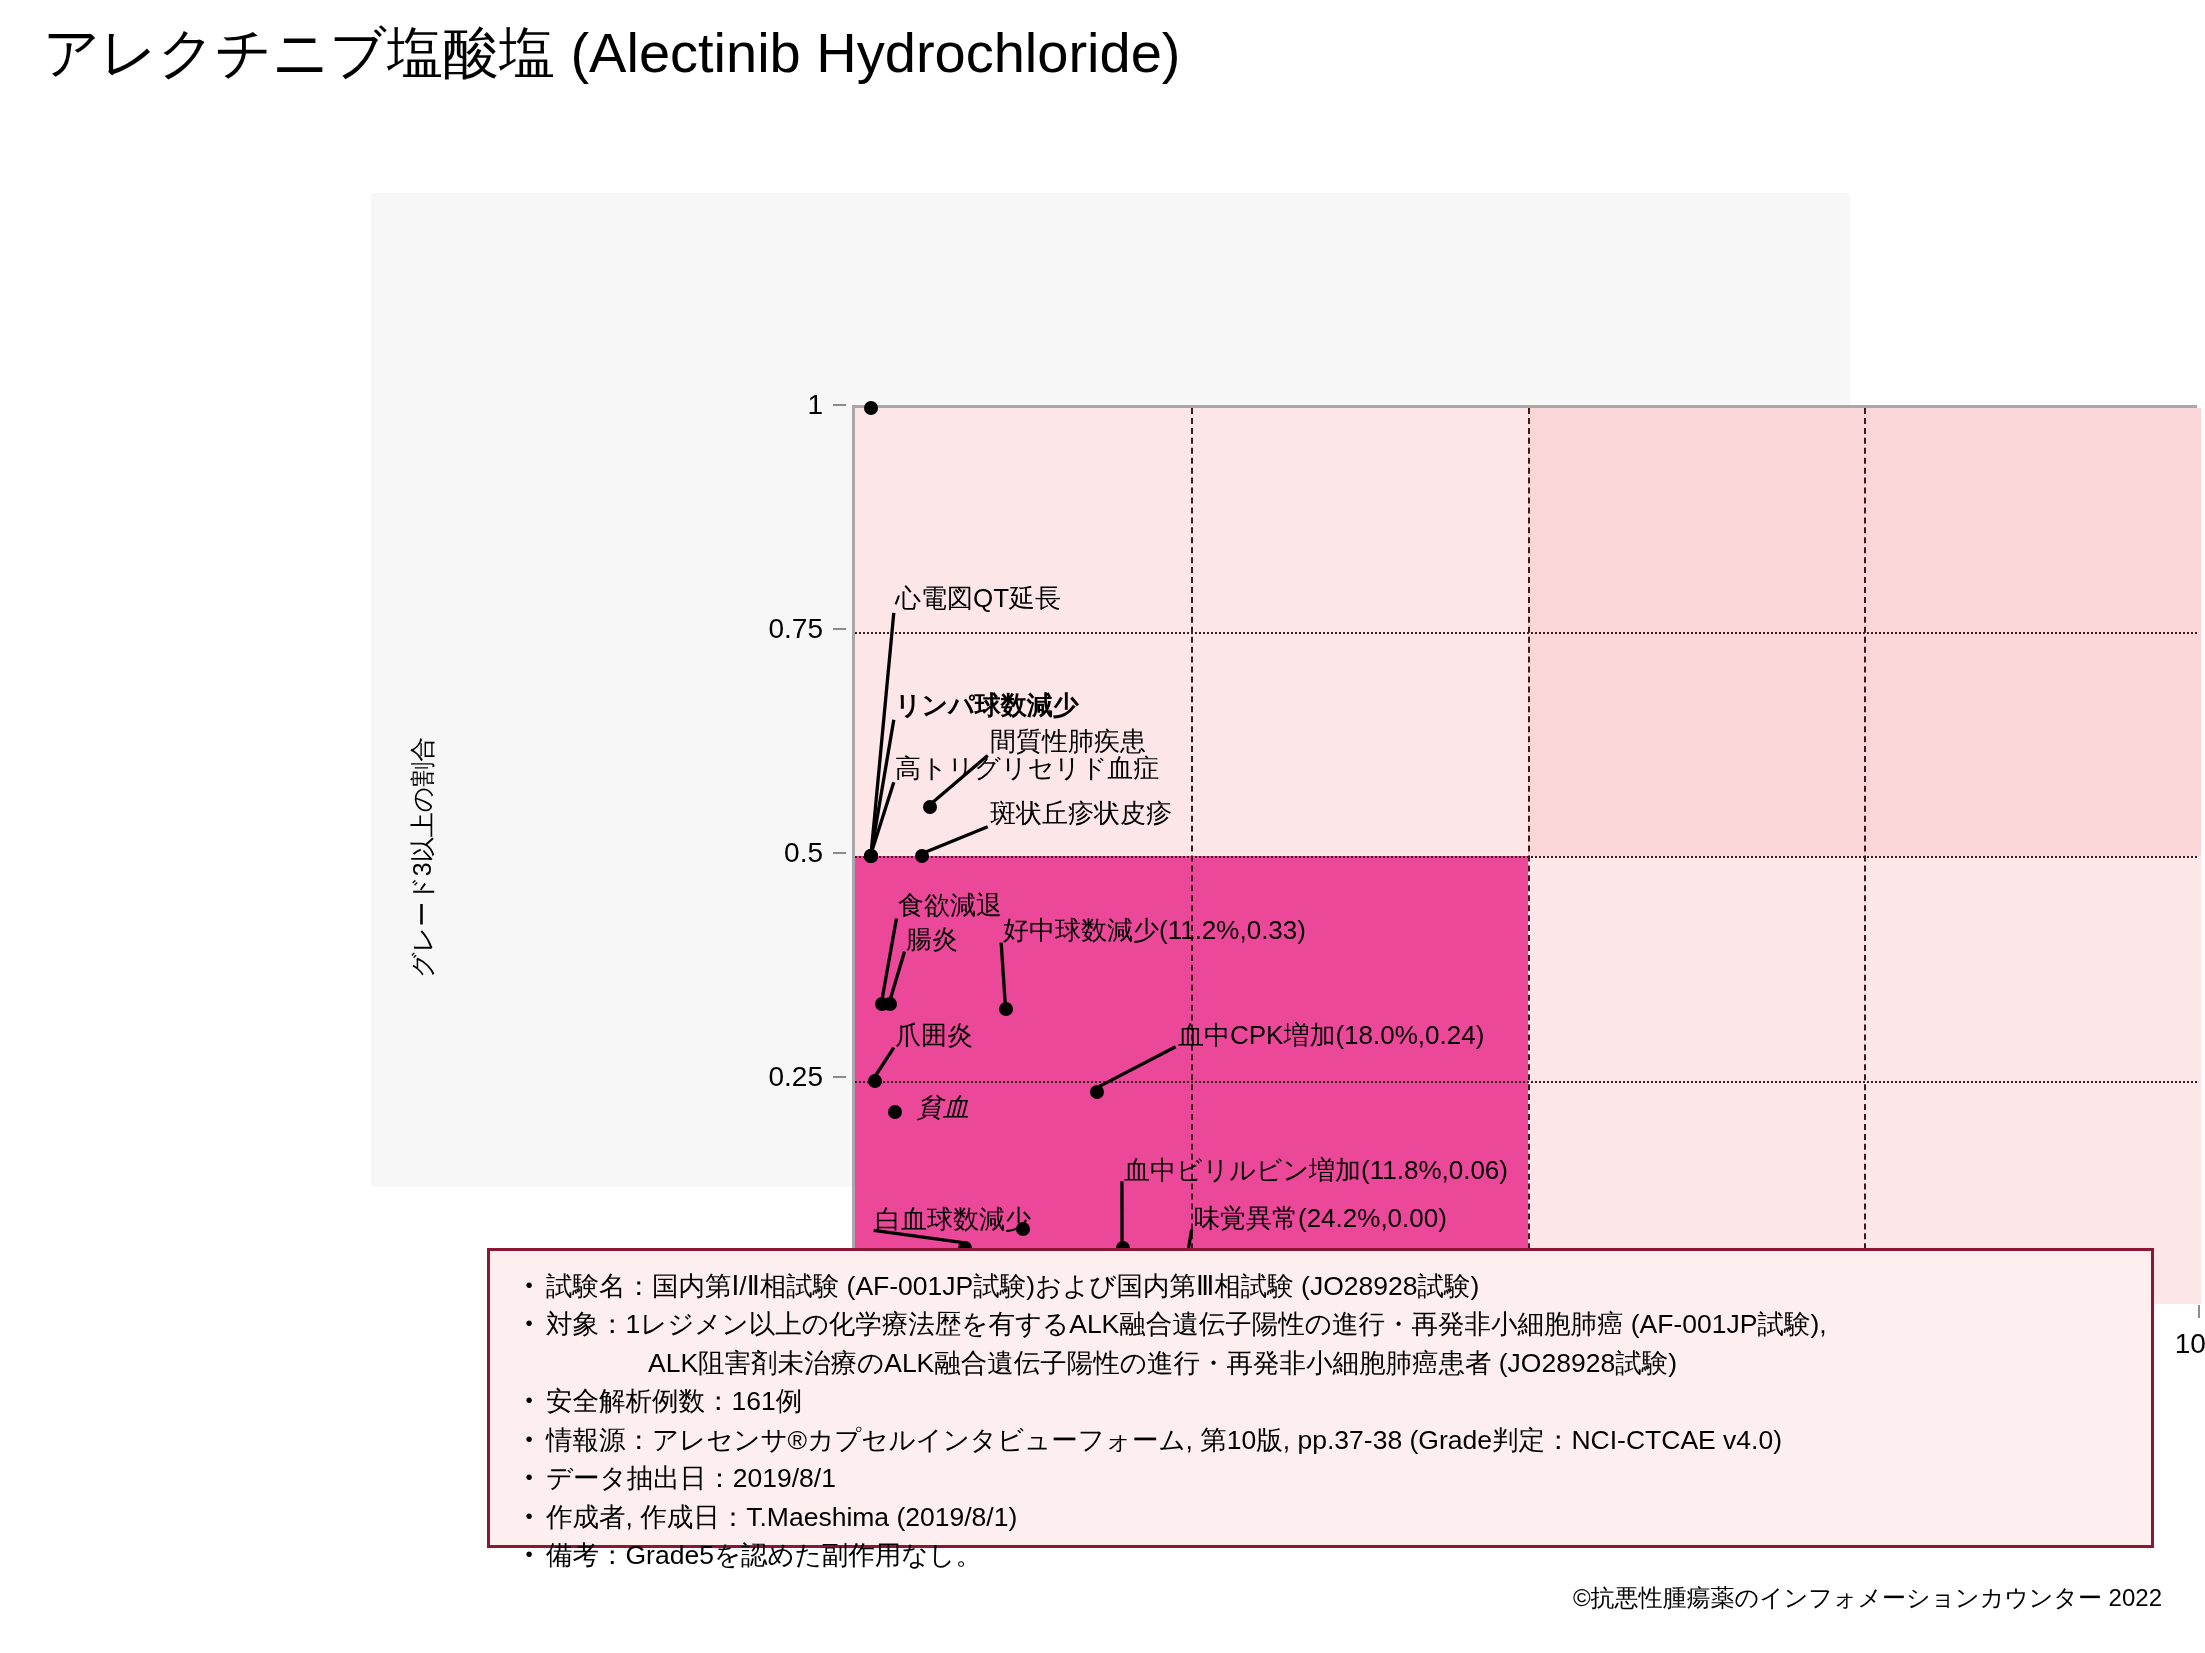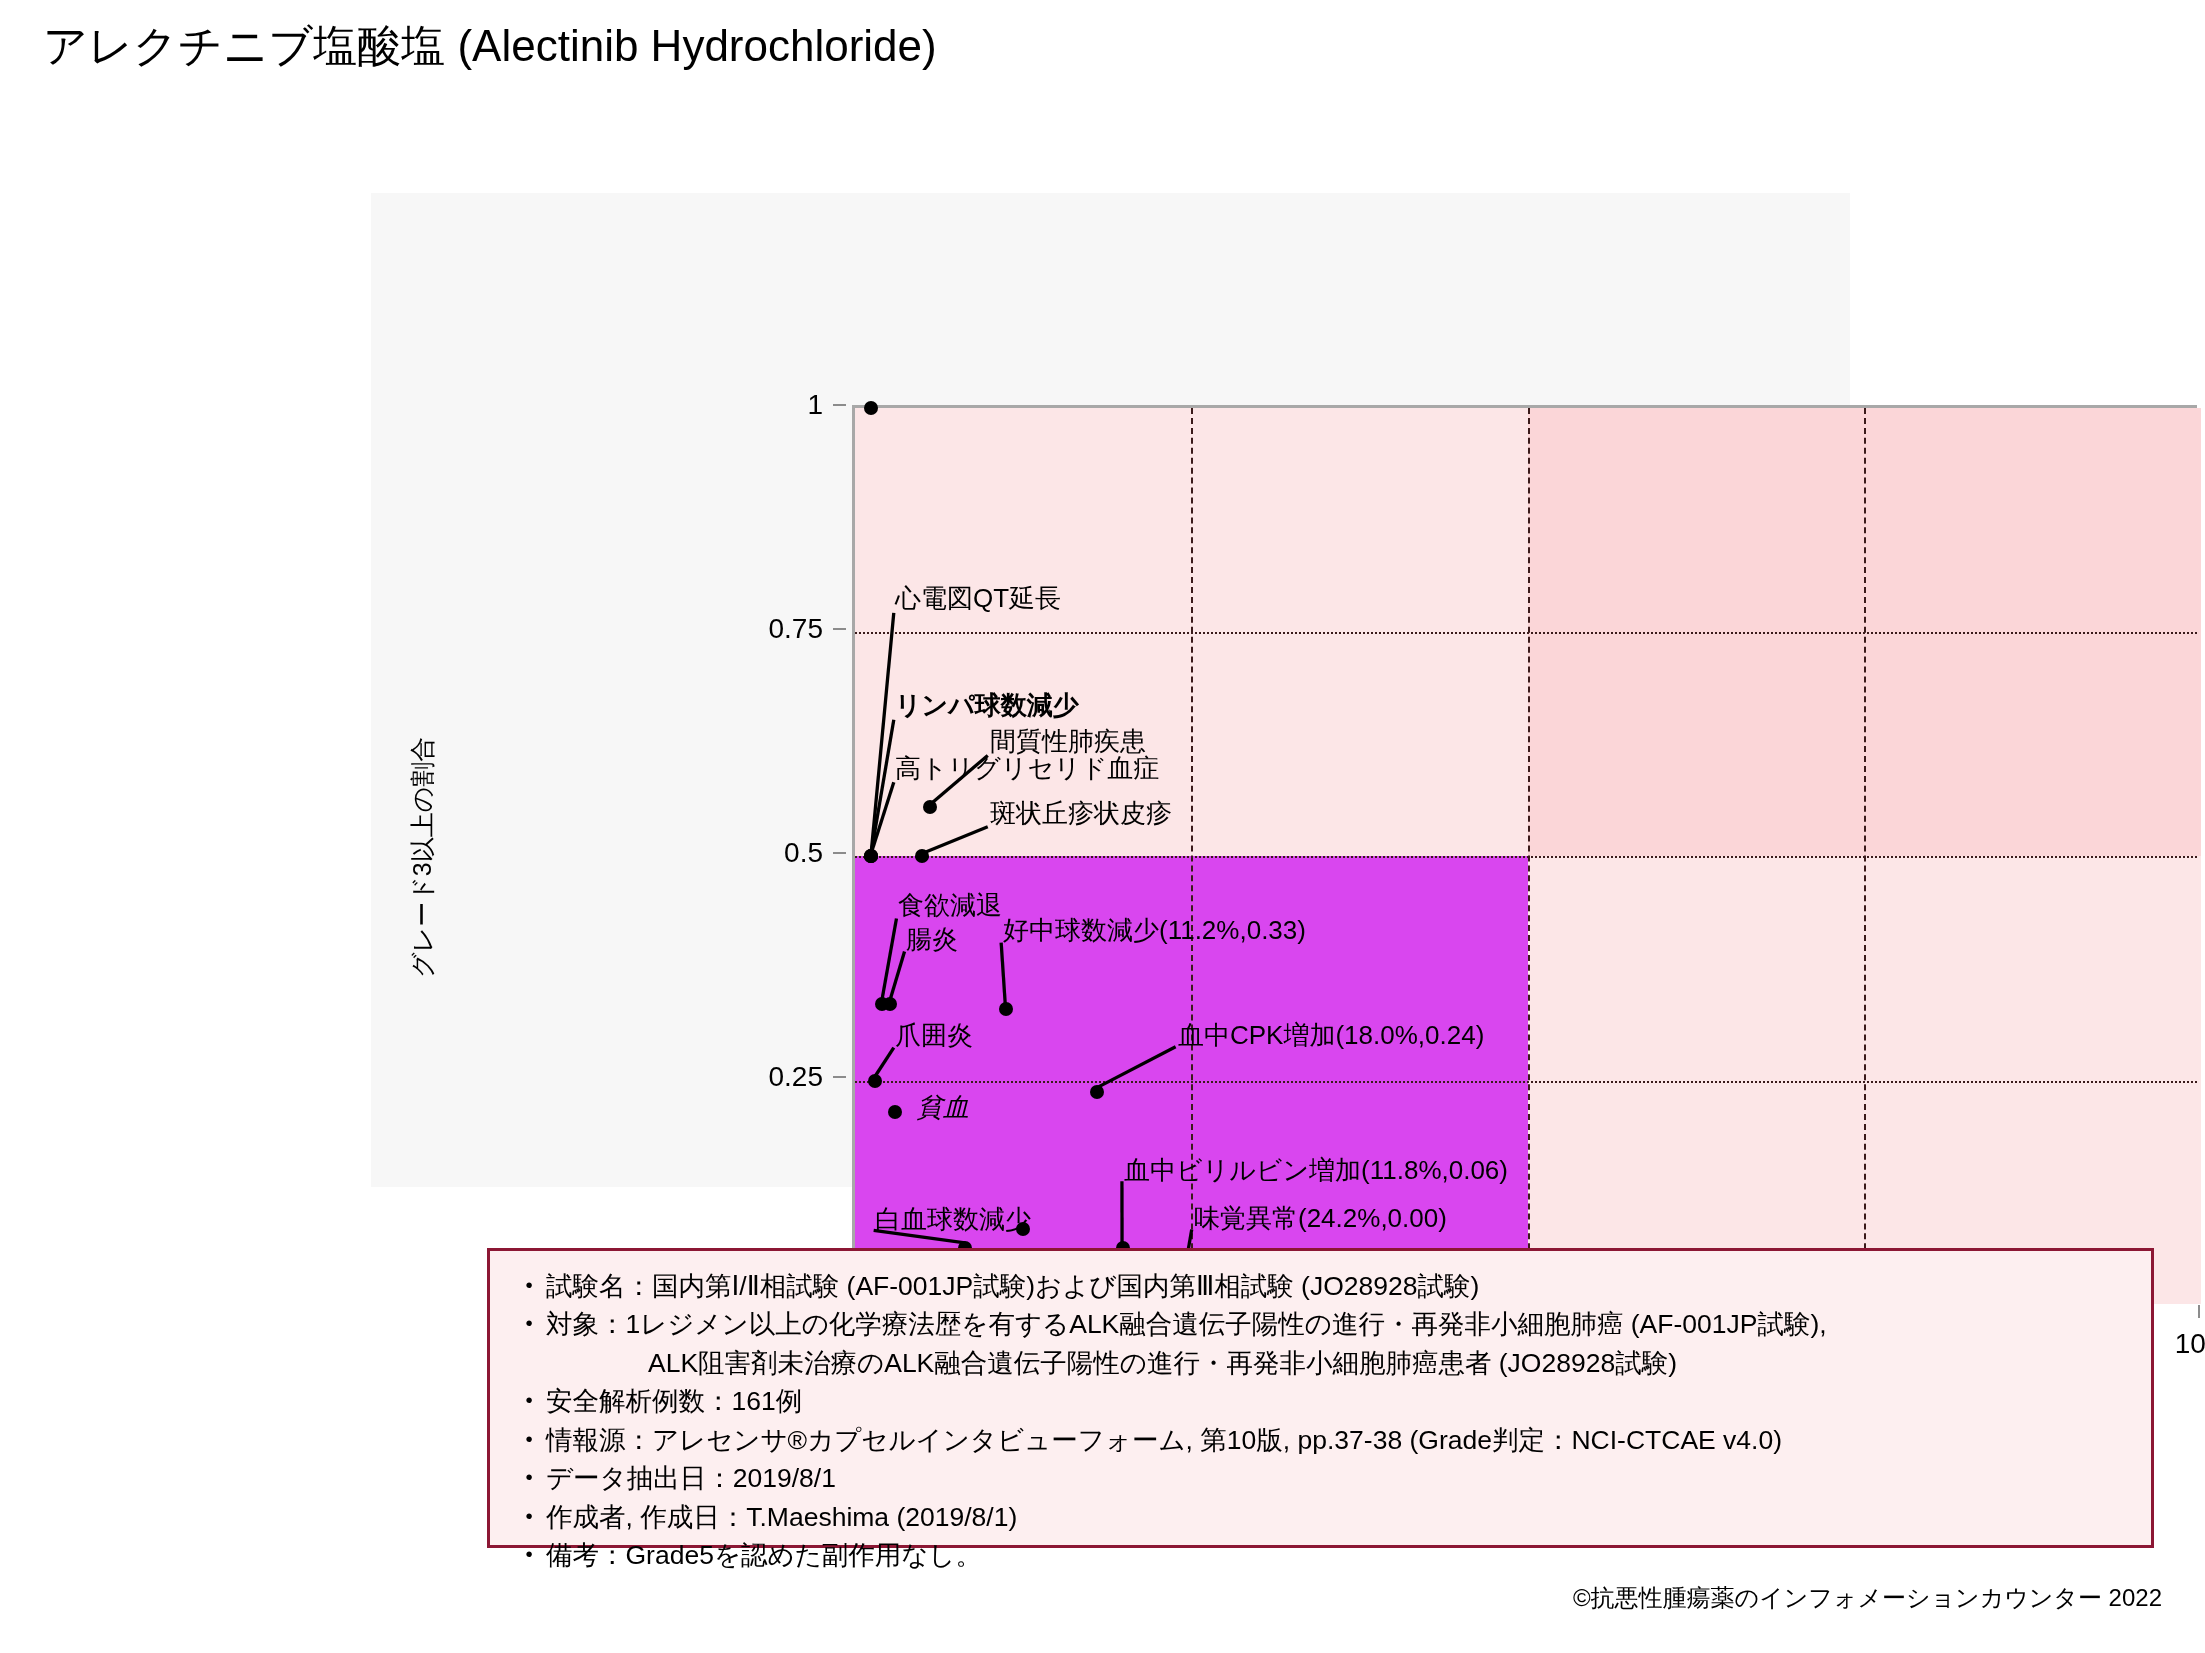--- a/index.html
+++ b/index.html
@@ -12,42 +12,42 @@
   #page {
     position: relative;
     width: 2205px; height: 1654px;
     background: #ffffff;
   }
 
   
   #title {
     position: absolute;
     left: 43px; top: 22px;
-    font-size: 44px;
+    font-size: 56px;
     line-height: 1.1;
     color: #000000;
     white-space: nowrap;
     letter-spacing: 0px;
   }
 
   
   #chart-panel {
     position: absolute;
     left: 371px; top: 193px;
     width: 1479px; height: 994px;
     background: #f7f7f7;
   }
 
   
   #plot {
     position: absolute;
     left: 481px; top: 212px;   
     width: 1345px;             
     height: 897px;            
-    background: #d946ef;
+    background: #ec4899;
     border-top: 3.7px solid #a8a8a8;
     border-left: 3.7px solid #a8a8a8;
     border-bottom: 3.7px solid #a8a8a8;
   }
   #plot::after{
     content:"";
     position:absolute; right:-0.7px; top:-3.7px; bottom:-3.7px; width:1.5px;
     background:transparent;
   }
 

